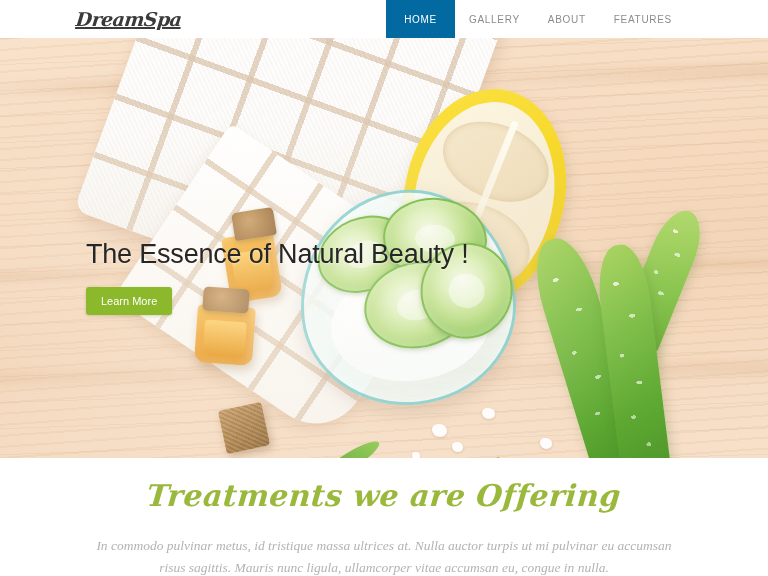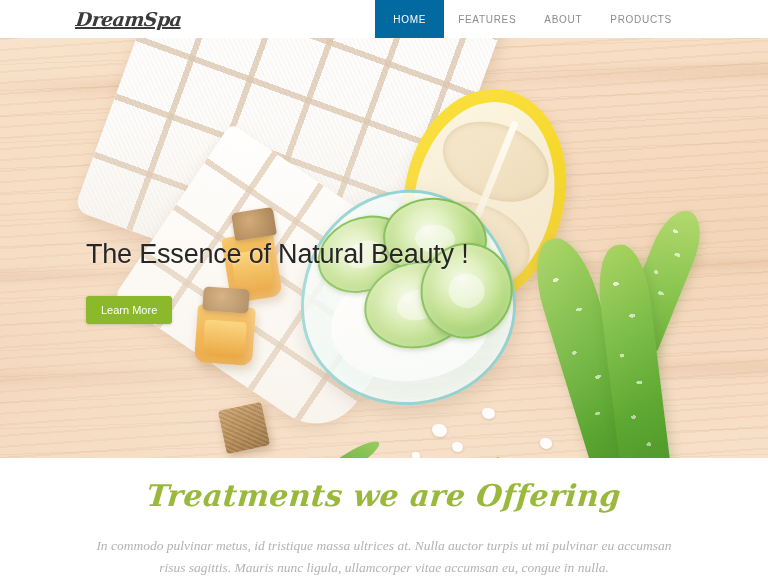--- a/index.html
+++ b/index.html
@@ -293,21 +293,21 @@
     line-height:1.2;
     text-shadow:0 1px 2px rgba(255,250,242,.55);
   }
   .hero-sub {
     margin-top:16px;
     font-size:14.5px; color:#3c3c3c;
     letter-spacing:-0.1px;
     text-shadow:0 1px 2px rgba(255,250,242,.6);
   }
   .learn-btn {
-    display:inline-block; margin-top:26px;
+    display:inline-block; margin-top:17px;
     background:#8cb82b; color:#ffffff;
     font-size:11px; padding:8px 15px;
     border-radius:3px; border:none; cursor:pointer;
     font-family:"Liberation Sans", sans-serif;
     box-shadow:0 1px 3px rgba(90,110,40,.25);
   }
 
   
   .treatments {
     position:relative; z-index:5;
@@ -335,23 +335,23 @@
 <body>
 
 <div class="page">
 
   <div class="header">
     <div class="logo-wrap">
       <span class="logo">DreamSpa</span>
     </div>
     <nav class="nav">
       <div class="nav-item active">HOME</div>
+      <div class="nav-item">GALLERY</div>
+      <div class="nav-item">ABOUT</div>
       <div class="nav-item">FEATURES</div>
-      <div class="nav-item">ABOUT</div>
-      <div class="nav-item">PRODUCTS</div>
     </nav>
   </div>
 
   <div class="hero">
     <div class="hero-bg">
       <div class="wood"></div>
       <div class="wood-grain-a"></div>
       <div class="wood-grain-b"></div>
       <div class="wood-grain-c"></div>
 

